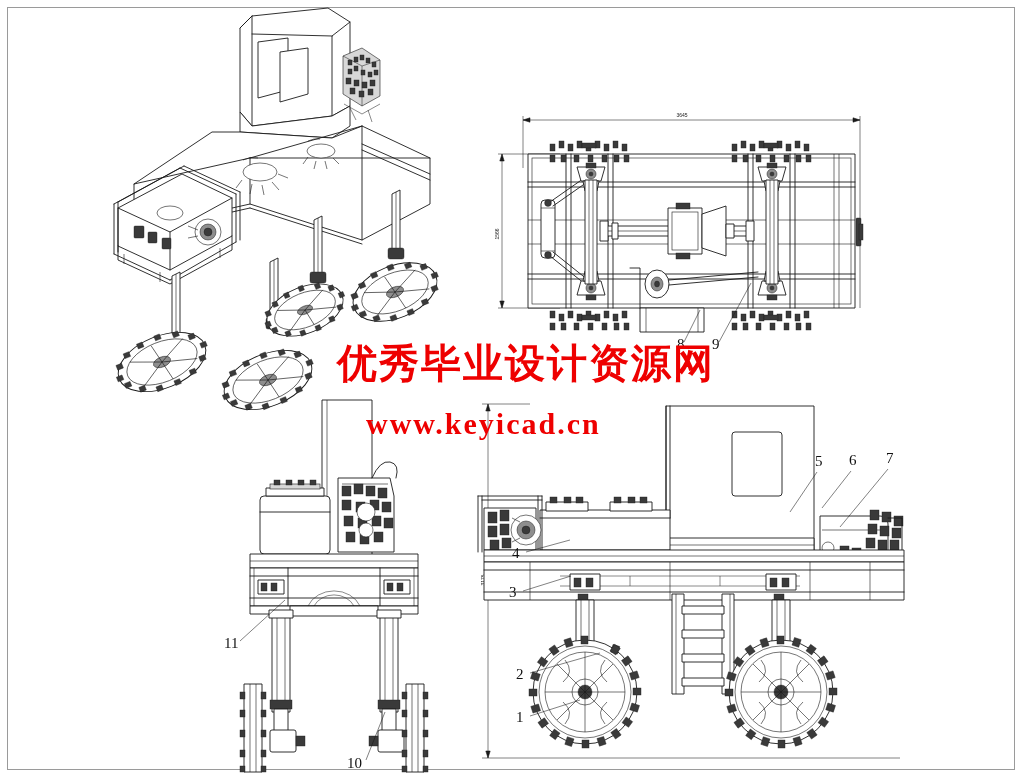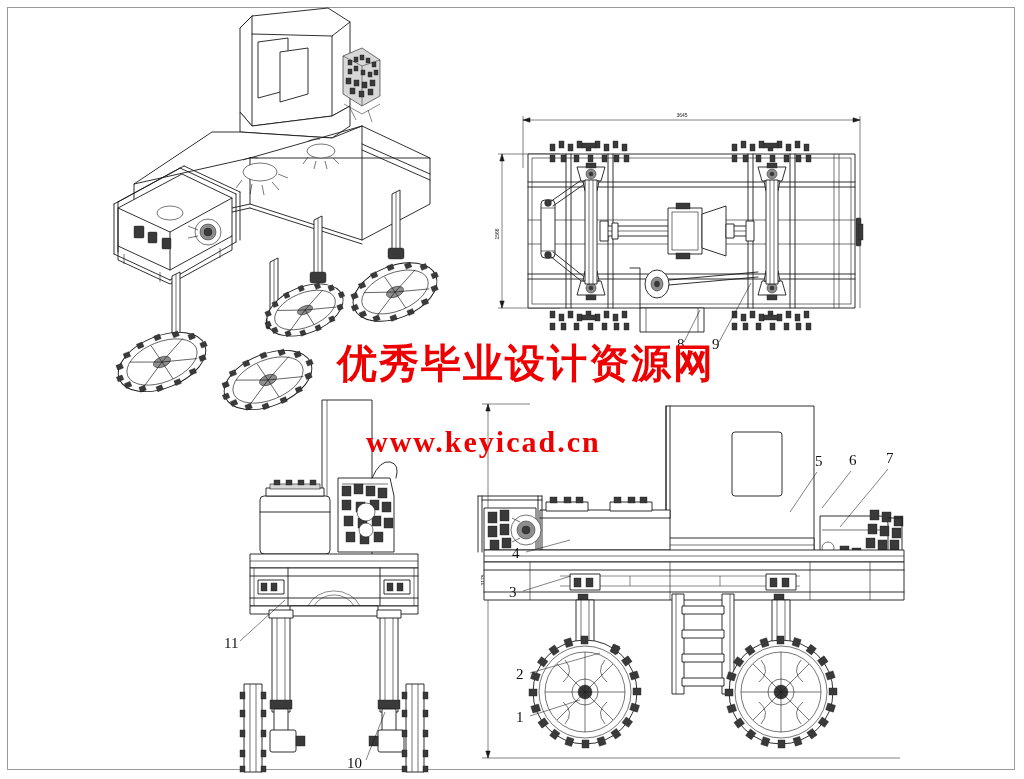--- a/index.html
+++ b/index.html
@@ -30,21 +30,21 @@
     position:absolute;color:#ee0000;font-weight:bold;
     white-space:nowrap;letter-spacing:1px;
   }
   #wm-cn{
     left:337px;top:336px;font-size:40px;
     font-family:"DejaVu Sans",sans-serif;
     letter-spacing:2px;
   }
   #wm-url{
     left:366px;top:407px;font-size:30px;
-    font-family:"Liberation Serif",serif;letter-spacing:2px;margin-top:18px;
+    font-family:"Liberation Serif",serif;letter-spacing:2px;
   }
 </style>
 </head>
 <body>
 
 <div id="sheet">
 
   <div id="border"></div>
 
   <div class="view" style="left:100px;top:8px;">

